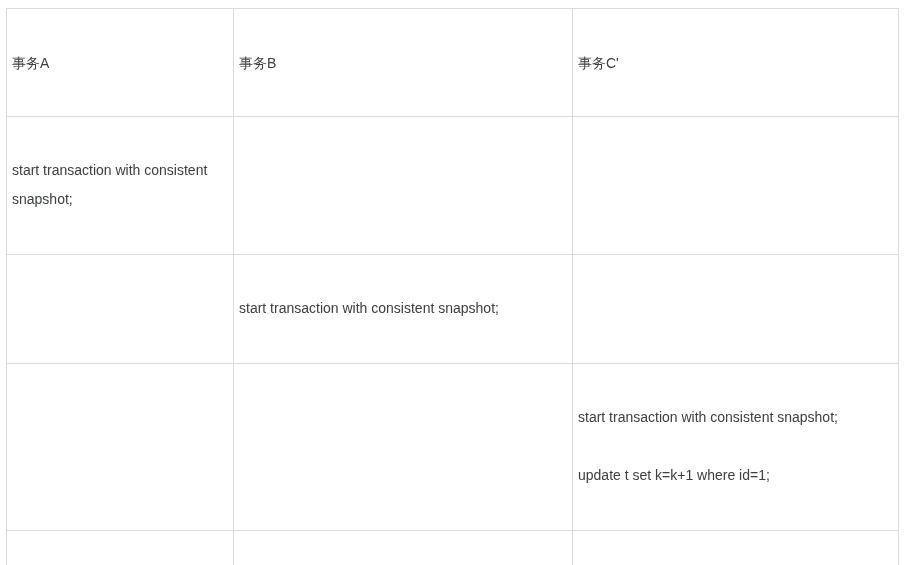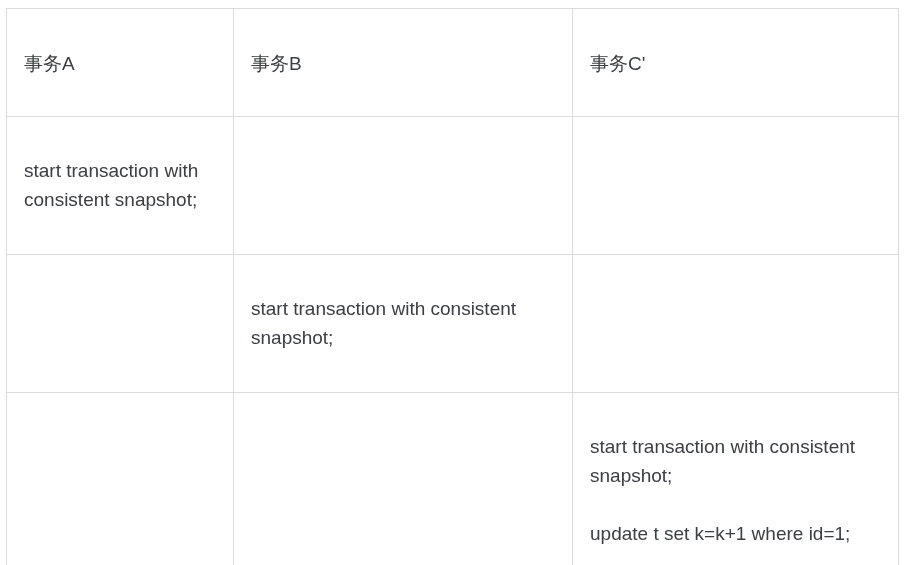--- a/index.html
+++ b/index.html
@@ -27,24 +27,24 @@
     background: #ffffff;
   }
   table.txn-table col.col-a { width: 227px; }
   table.txn-table col.col-b { width: 339px; }
   table.txn-table col.col-c { width: 326px; }
 
   table.txn-table th,
   table.txn-table td {
     border: 1px solid #dadce0;
     vertical-align: top;
-    padding: 10px 9px 11px 17px;
+    padding: 10px 9px 11px 5px;
     font-weight: normal;
     text-align: left;
-    font-size: 19px;
+    font-size: 14px;
     line-height: 29px;
     color: #3c4043;
     white-space: pre-line;
   }
   table.txn-table thead th {
     height: 26px;
     padding-top: 11px;
     padding-bottom: 9px;
   }
   .r-head { height: 47px; }

